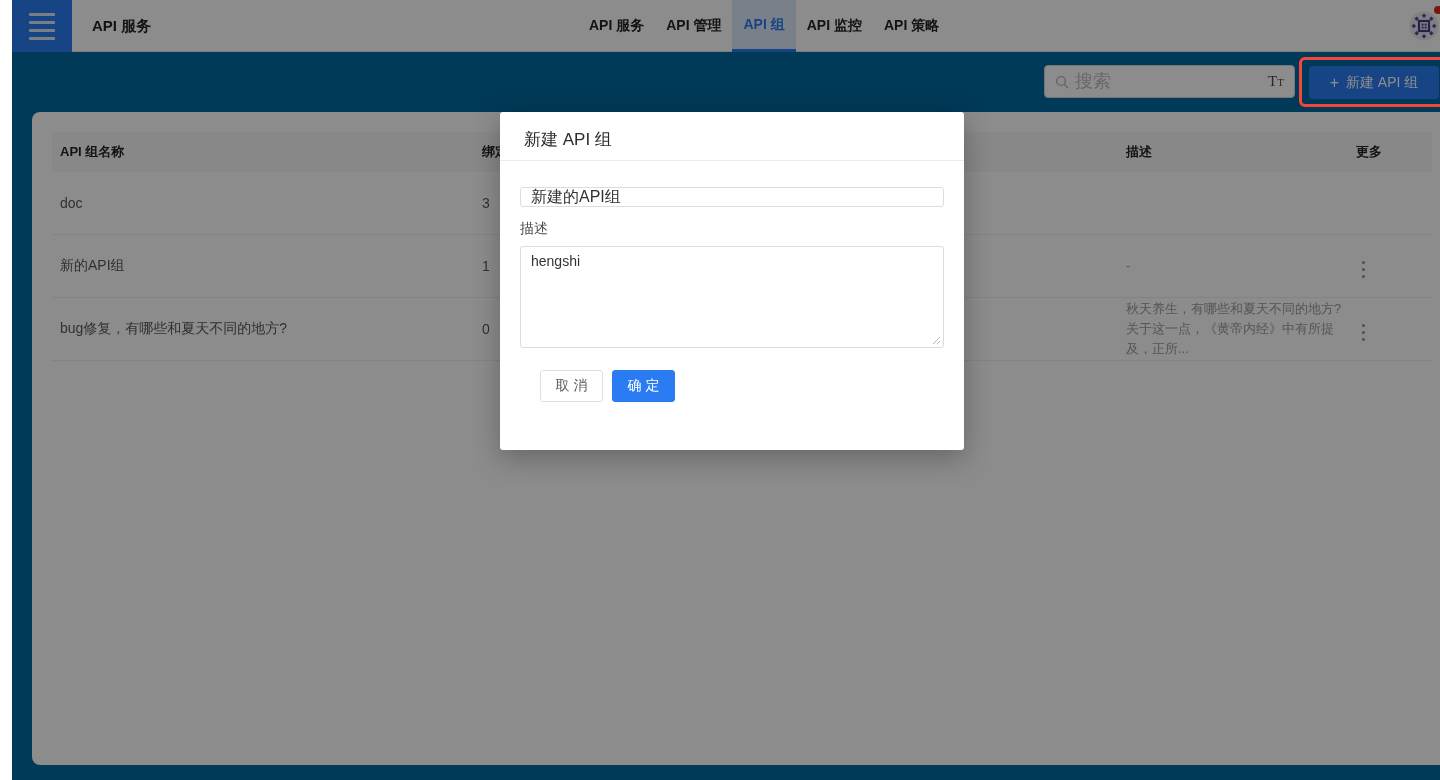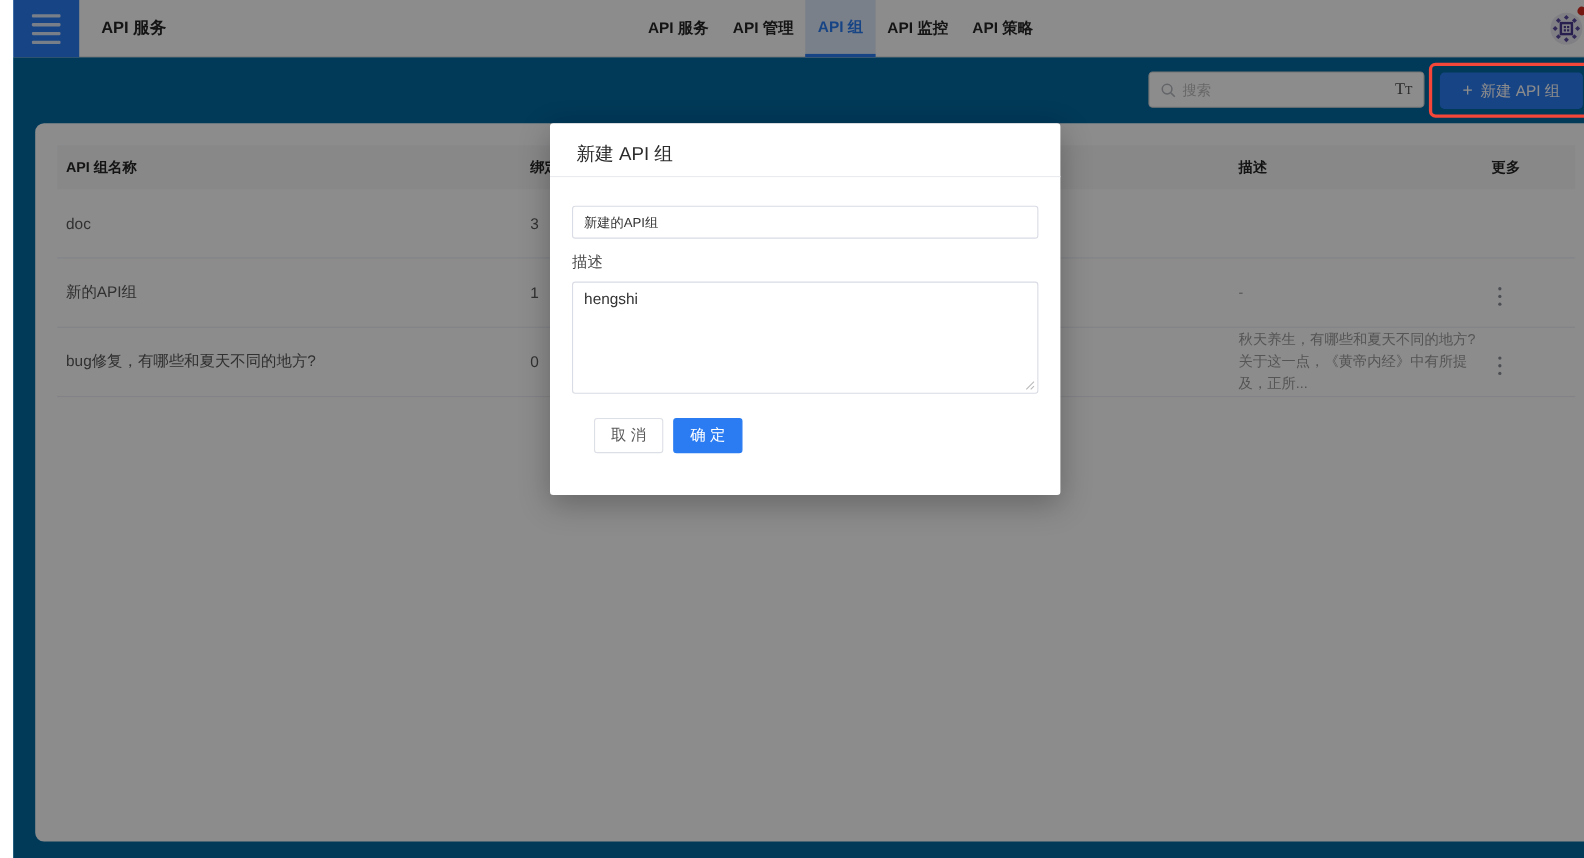--- a/index.html
+++ b/index.html
@@ -22,21 +22,21 @@
   .nav-item.active { color:#2b7cf2; background:#dfeafb; border-bottom:3px solid #2b7cf2; line-height:49px; }
   .logo-wrap { position:absolute; right:13px; top:11px; width:30px; height:30px; cursor:pointer; }
   .notif-dot { position:absolute; right:-3px; top:-5px; width:8px; height:8px; border-radius:50%;
                background:#d92b22; }
 
   
   .search-box { position:absolute; left:1032px; top:65px; width:251px; height:33px; background:#fff;
                 border:1px solid #d6d6d6; border-radius:4px; display:flex; align-items:center;
                 padding:0 10px; z-index:1; }
   .search-box svg { flex:0 0 auto; margin-right:6px; }
-  .search-input { flex:1; border:none; outline:none; font-size:13px; color:#333; min-width:0;
+  .search-input { flex:1; border:none; outline:none; font-size:18px; color:#333; min-width:0;
                   font-family:"Liberation Sans",sans-serif; background:transparent; }
   .search-input::placeholder { color:#bdbdbd; }
   .tt { font-family:"Liberation Serif", serif; color:#4a4a4a; cursor:pointer; line-height:1;
         display:flex; align-items:baseline; }
   .tt .t1 { font-size:15px; }
   .tt .t2 { font-size:11px; }
   .create-btn { position:absolute; left:1297px; top:66px; width:130px; height:33px; background:#2b7cf2;
                 color:#fff; border:none; border-radius:4px; font-size:14px; cursor:pointer; z-index:1;
                 font-family:"Liberation Sans",sans-serif; display:flex; align-items:center; justify-content:center; gap:7px;}
   .create-btn .plus { font-size:16px; font-weight:400; line-height:1; }
@@ -61,22 +61,22 @@
   .dim { position:absolute; inset:0; background:rgba(0,0,0,0.45); z-index:50; }
 
   
   .modal { position:absolute; left:488px; top:112px; width:464px; height:338px; background:#fff;
            border-radius:3px; box-shadow:0 8px 28px rgba(0,0,0,0.28); z-index:60; }
   .modal-header { height:49px; padding:16px 24px 0 24px; border-bottom:1px solid #e9ebee; }
   .modal-title { font-size:17px; color:#2b2b2b; }
   .modal-body { padding:18px 20px 0 20px; }
   .form-label { display:block; font-size:14px; color:#4a4a4a; }
   .req { color:#f25643; margin-right:1px; }
-  .form-input { margin-top:8px; width:100%; height:30px; border:1px solid #d9dce5; border-radius:3px;
-                padding:0 10px; font-size:12px; color:#333; outline:none;
+  .form-input { margin-top:8px; width:100%; height:20px; border:1px solid #d9dce5; border-radius:3px;
+                padding:0 10px; font-size:16px; color:#333; outline:none;
                 font-family:"Liberation Sans",sans-serif; }
   .label-desc { margin-top:13px; }
   .textarea-wrap { position:relative; margin-top:8px; }
   .form-textarea { display:block; width:100%; height:102px; border:1px solid #d9dce5; border-radius:3px;
                    padding:6px 10px; font-size:14px; color:#333; resize:none; outline:none;
                    font-family:"Liberation Sans",sans-serif; }
   .resize-handle { position:absolute; right:3px; bottom:3px; }
   .modal-footer { display:flex; gap:9px; padding:22px 20px 0 20px; }
   .btn { height:32px; min-width:63px; padding:0 12px; border-radius:3px; font-size:14px;
          cursor:pointer; font-family:"Liberation Sans",sans-serif; }

